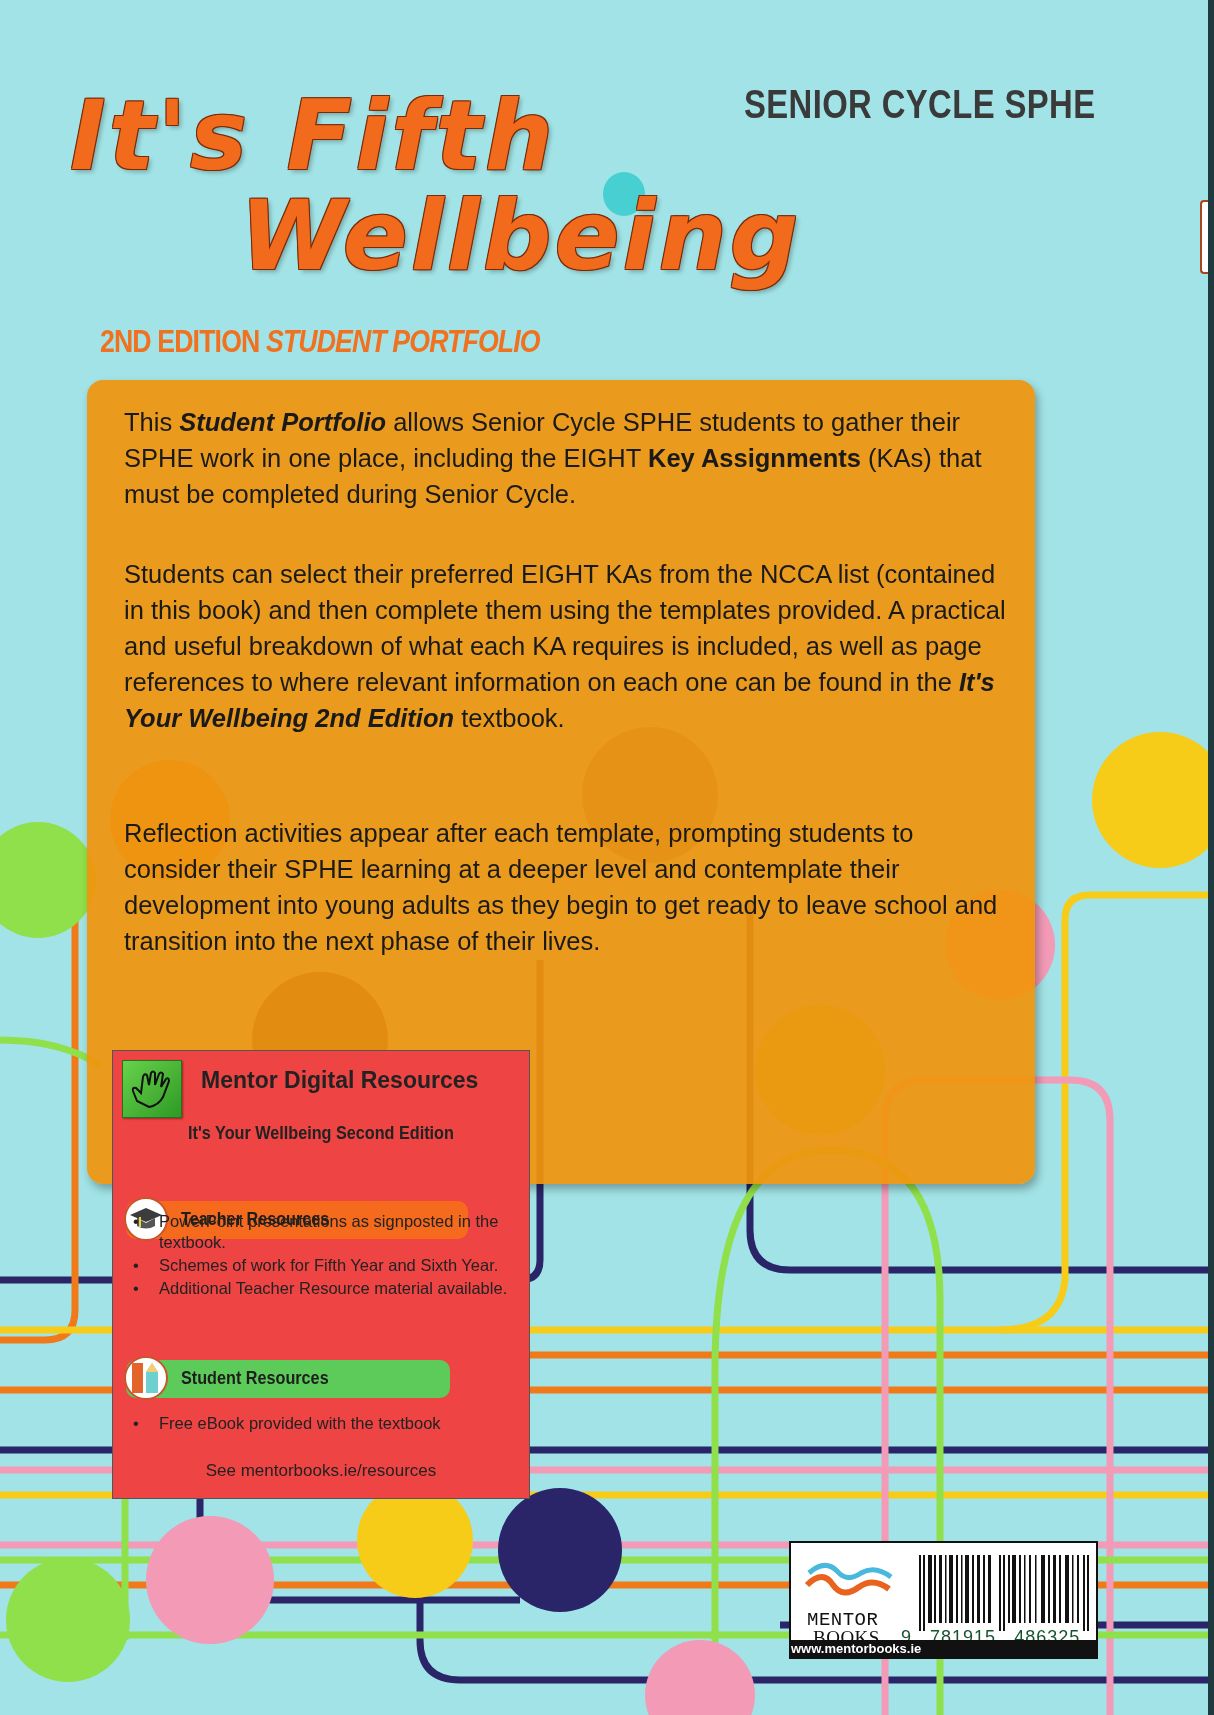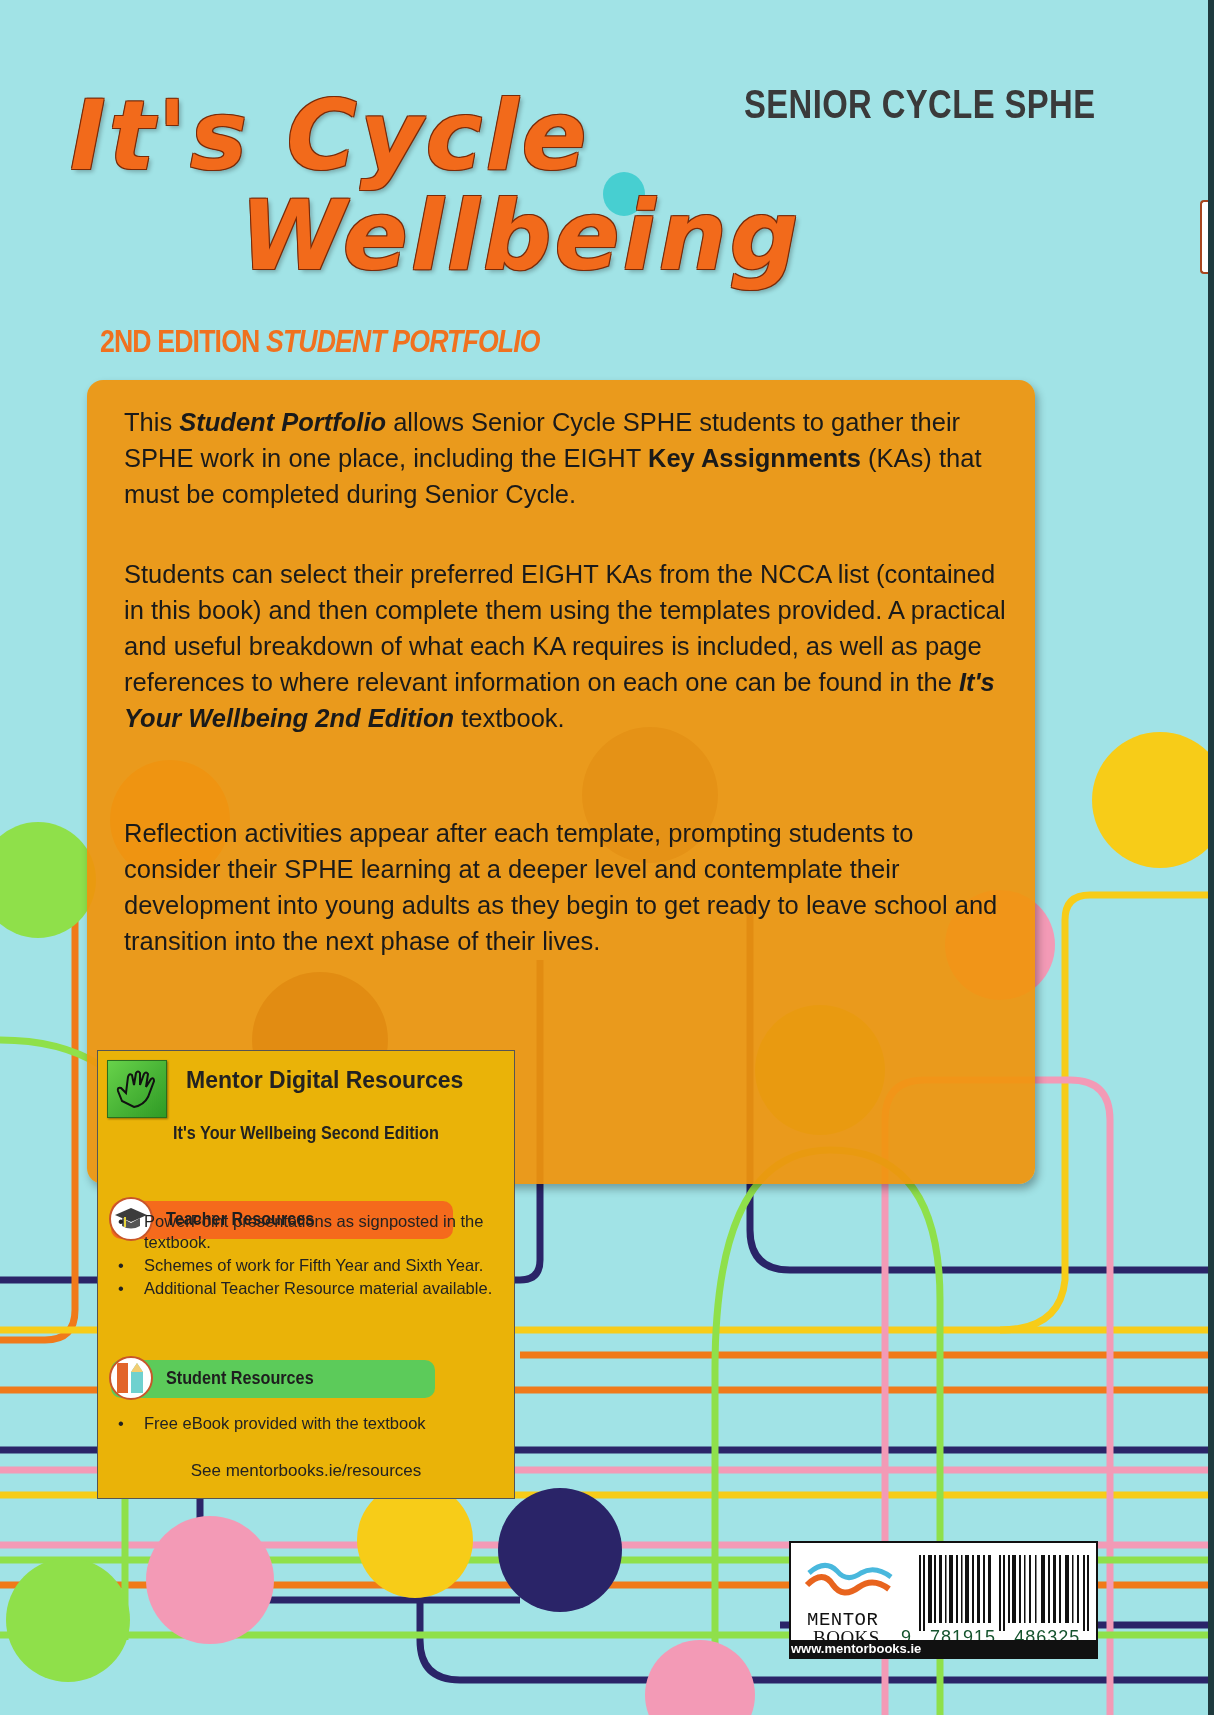--- a/index.html
+++ b/index.html
@@ -13,21 +13,21 @@
   .dot-teal { position:absolute; left:603px; top:172px; width:42px; height:44px; border-radius:50%; background:#47cfd1; }
   .subtitle { position:absolute; left:100px; top:324px; color:#f0711f; font-weight:bold; font-size:31px; letter-spacing:-1px; transform:scaleX(0.86); transform-origin:left; white-space:nowrap; }
   .subtitle i { font-style:italic; }
   .series { position:absolute; left:744px; top:82px; color:#3a3a3a; font-weight:bold; font-size:40px; transform:scaleX(0.82); transform-origin:left; white-space:nowrap; letter-spacing:0.5px; }
   .blurb { position:absolute; left:87px; top:380px; width:948px; height:804px; background:rgba(240,148,12,0.93); border-radius:16px; box-shadow: 3px 5px 8px rgba(0,0,0,0.3); }
   .blurb p { margin:0; position:absolute; left:37px; right:20px; font-size:25.5px; line-height:36px; color:#1a1a1a; }
   .blurb .p1 { top:24px; }
   .blurb .p2 { top:176px; }
   .blurb .p3 { top:435px; }
   .blurb b { font-weight:bold; }
-  .res { position:absolute; left:97px; top:1050px; width:416px; height:447px; background:#eab308; border:1px solid #555; }
+  .res { position:absolute; left:112px; top:1050px; width:416px; height:447px; background:#ef4444; border:1px solid #555; }
   .res .hand { position:absolute; left:9px; top:9px; width:58px; height:56px; background:linear-gradient(135deg,#67d24a,#2f9a25); border:1px solid #2a6e1e; box-shadow:1px 1px 2px rgba(0,0,0,0.4); }
   .res .h1 { position:absolute; left:88px; top:16px; font-weight:bold; font-size:23px; color:#222; white-space:nowrap; }
   .res .h2 { position:absolute; left:0; right:0; top:72px; text-align:center; font-weight:bold; font-size:18px; color:#222; transform:scaleX(0.9); }
   .pill { position:absolute; height:38px; border-radius:10px; }
   .pill .ico { position:absolute; left:-2px; top:-4px; width:44px; height:44px; border-radius:50%; background:#fff; border:2px solid #c8562a; box-sizing:border-box; overflow:hidden; }
   .pill .lbl { position:absolute; left:55px; top:8px; font-weight:bold; font-size:18px; color:#1e1e1e; white-space:nowrap; transform:scaleX(0.9); transform-origin:left; }
   .pill.teacher { left:13px; top:118px; width:342px; background:#f56a1c;margin-top:32px; }
   .pill.student { left:13px; top:309px; width:324px; background:#5ccb5a; }
   .res ul { list-style:none; margin:0; padding:0; position:absolute; left:16px; right:10px; }
   .res li { position:relative; padding-left:30px; font-size:16.5px; line-height:21px; color:#222; margin-bottom:2px; }
@@ -91,21 +91,21 @@
     <circle cx="700" cy="1695" r="55" fill="#f39ab6"></circle>
     <circle cx="650" cy="795" r="68" fill="#2a2468" opacity="0.6"></circle>
     <circle cx="170" cy="820" r="60" fill="#f26a1b" opacity="0.7"></circle>
   </svg>
 
   <div class="series">SENIOR CYCLE SPHE</div>
 
   <div class="dot-teal"></div>
 
   <div class="title">
-    <div class="l1">It's Cycle</div>
+    <div class="l1">It's Fifth</div>
     <div class="l2">Wellbeing</div>
   </div>
 
   <div class="subtitle"><span>2ND EDITION </span><i>STUDENT PORTFOLIO</i></div>
 
   <div class="blurb">
     <p class="p1"><span>This </span><b><i>Student Portfolio</i></b><span> allows Senior Cycle SPHE students to gather their SPHE work in one place, including the EIGHT </span><b>Key Assignments</b><span> (KAs) that must be completed during Senior Cycle.</span></p>
     <p class="p2"><span>Students can select their preferred EIGHT KAs from the NCCA list (contained in this book) and then complete them using the templates provided. A practical and useful breakdown of what each KA requires is included, as well as page references to where relevant information on each one can be found in the </span><b><i>It's Your Wellbeing 2nd Edition</i></b><span> textbook.</span></p>
     <p class="p3">Reflection activities appear after each template, prompting students to consider their SPHE learning at a deeper level and contemplate their development into young adults as they begin to get ready to leave school and transition into the next phase of their lives.</p>
   </div>

